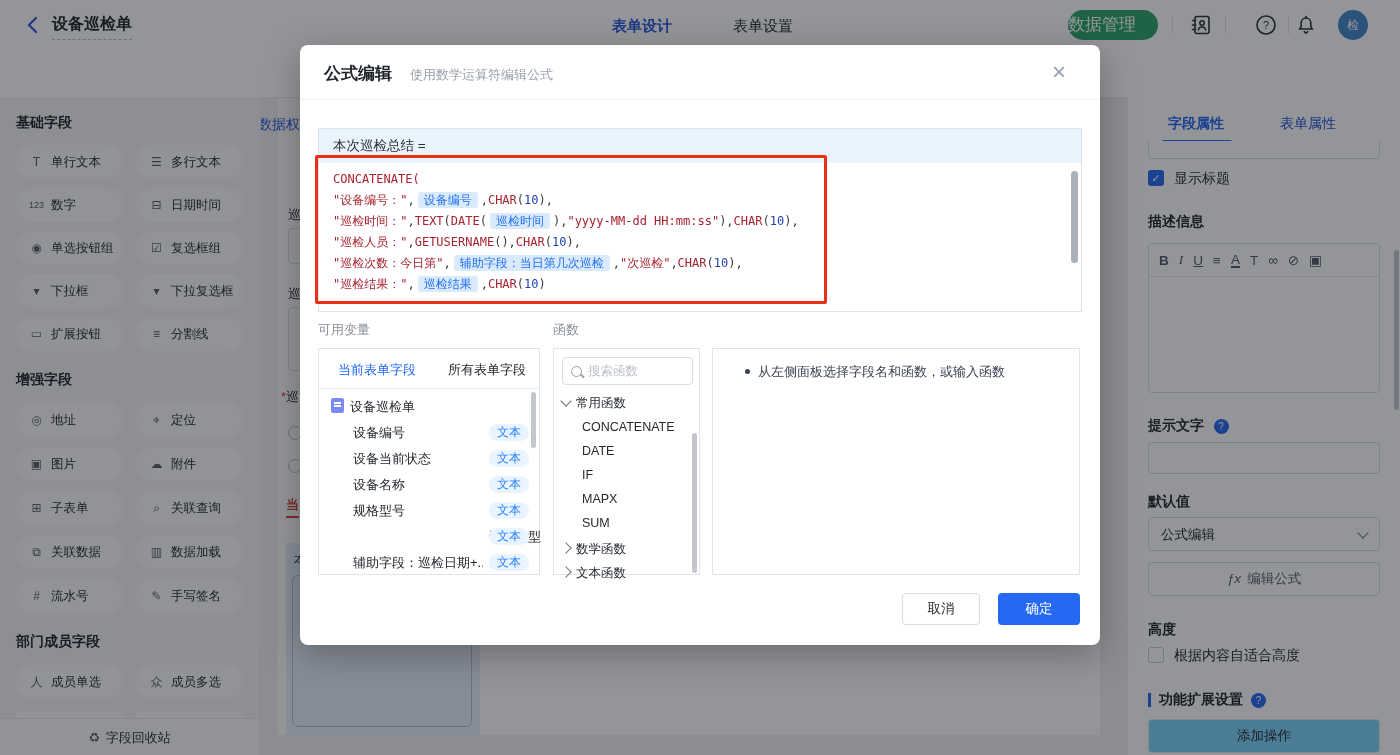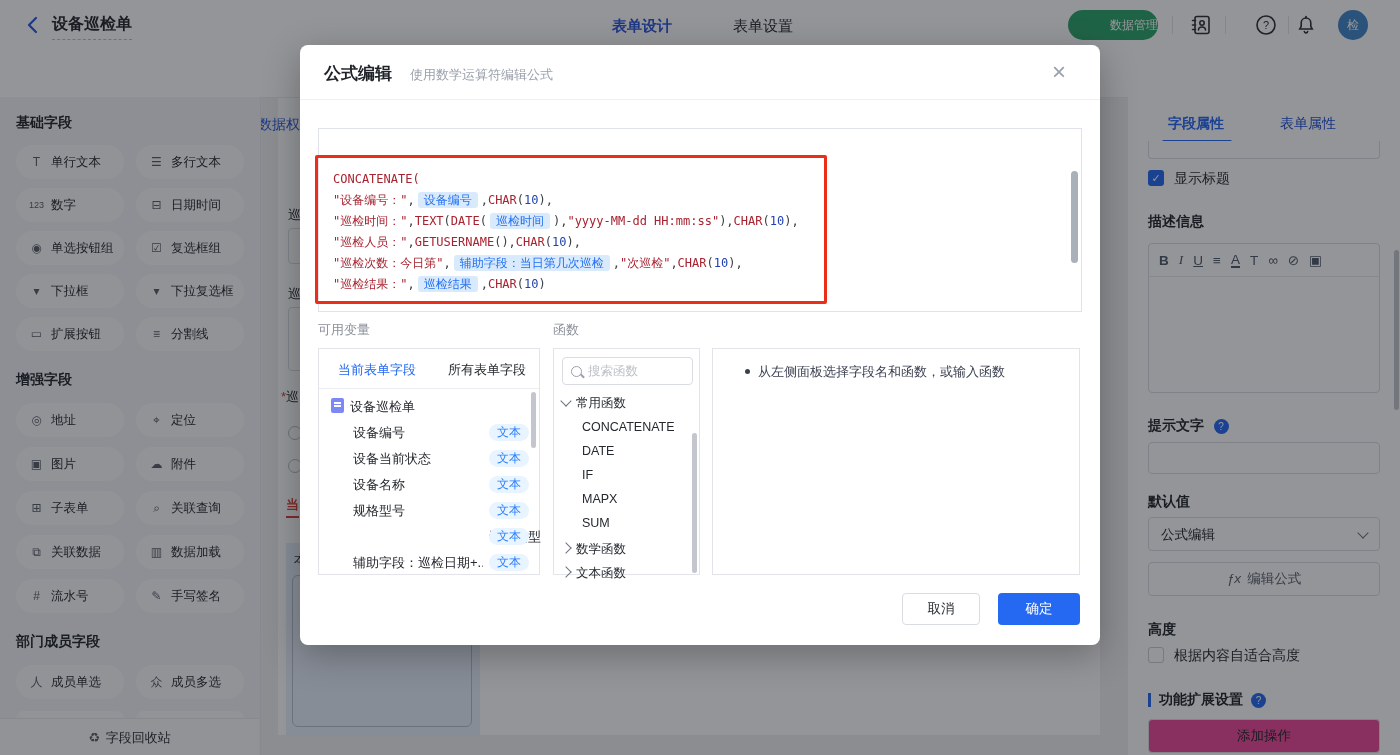--- a/index.html
+++ b/index.html
@@ -2,21 +2,21 @@
 <html><head>
 <meta charset="utf-8">
 <style>
   html,body{margin:0;padding:0;background:#dfe1e5;font-family:"Liberation Sans","DejaVu Sans",sans-serif;}
   .stage{position:relative;width:1400px;height:755px;background:#eef0f3;overflow:hidden;font-size:13px;color:#1f2329;}
   .abs{position:absolute;}
   
   .topbar{left:0;top:0;width:1400px;height:50px;background:#fff;border-bottom:1px solid #ebedf0;z-index:1;}
   .apptitle{left:52px;top:14px;font-size:16px;font-weight:bold;border-bottom:1px dashed #b9bec8;padding-bottom:4px;}
   .top-tab{top:17px;font-size:15px;}
-  .pillbtn{border-radius:16px;text-align:right;font-size:12px;}
+  .pillbtn{border-radius:16px;text-align:left;font-size:17px;}
   .vdiv{width:1px;height:18px;background:#e2e4e9;top:16px;}
   .avatar{width:30px;height:30px;border-radius:50%;background:#3e86c9;color:#fff;font-size:12px;line-height:30px;text-align:center;}
   
   .subbar{left:0;top:50px;width:1400px;height:47px;background:#fff;border-bottom:1px solid #ebedf0;z-index:1;}
   .tb-item{top:66px;font-size:14px;color:#2a56dd;}
   .tb-ic{top:68px;font-size:13px;color:#2a56dd;}
   .btn-preview{left:1176px;top:60px;width:68px;height:30px;line-height:28px;border:1px solid #2a56dd;color:#2a56dd;background:#fff;box-sizing:border-box;}
   .btn-save{left:1258px;top:60px;width:68px;height:30px;line-height:30px;background:#2256e0;color:#fff;}
   .btn-share{left:1340px;top:60px;width:30px;height:30px;border-radius:50%;background:#fff;border:1px solid #e3e5ea;box-sizing:border-box;text-align:center;}
   
@@ -293,36 +293,37 @@
 
     <div class="abs blabel" style="left:20px;top:524px;">高度</div>
     <div class="abs cbx off" style="left:20px;top:550px;"></div>
     <div class="abs" style="left:46px;top:550px;font-size:14px;">根据内容自适合高度</div>
 
     <div class="abs" style="left:20px;top:594px;display:flex;align-items:center;gap:8px;">
       <span style="display:inline-block;width:3px;height:14px;background:#2468f2;"></span>
       <span class="blabel">功能扩展设置</span>
       <span class="qmark">?</span>
     </div>
-    <div class="abs" style="left:20px;top:622px;width:232px;height:34px;background:#ec4899;border:1px solid #e0e2e7;border-radius:4px;box-sizing:border-box;text-align:center;line-height:32px;font-size:13.5px;">
+    <div class="abs" style="left:20px;top:622px;width:232px;height:34px;background:#7dd3fc;border:1px solid #e0e2e7;border-radius:4px;box-sizing:border-box;text-align:center;line-height:32px;font-size:13.5px;">
       <span>添加操作</span>
     </div>
     <div class="abs sthumb" style="left:266px;top:153px;width:5px;height:160px;"></div>
   </div>
 
   <div class="abs dim"></div>
 
   <div class="abs modal">
     <div class="abs m-head">
       <span class="abs m-title">公式编辑</span>
       <span class="abs m-sub">使用数学运算符编辑公式</span>
       <span class="abs m-close">×</span>
     </div>
 
     <div class="abs fx-box">
+      <div class="abs fx-target">本次巡检总结 =</div>
       <div class="abs fx-code">
           <div class="code-line"><span class="tk-f">CONCATENATE(</span></div>
           <div class="code-line"><span class="tk-s">"设备编号："</span><span class="tk-p">,</span><span class="tk-c">设备编号</span><span class="tk-p">,</span><span class="tk-f">CHAR</span><span class="tk-p">(</span><span class="tk-n">10</span><span class="tk-p">),</span></div>
           <div class="code-line"><span class="tk-s">"巡检时间："</span><span class="tk-p">,</span><span class="tk-f">TEXT</span><span class="tk-p">(</span><span class="tk-f">DATE</span><span class="tk-p">(</span><span class="tk-c">巡检时间</span><span class="tk-p">),</span><span class="tk-s">"yyyy-MM-dd HH:mm:ss"</span><span class="tk-p">),</span><span class="tk-f">CHAR</span><span class="tk-p">(</span><span class="tk-n">10</span><span class="tk-p">),</span></div>
           <div class="code-line"><span class="tk-s">"巡检人员："</span><span class="tk-p">,</span><span class="tk-f">GETUSERNAME</span><span class="tk-p">(),</span><span class="tk-f">CHAR</span><span class="tk-p">(</span><span class="tk-n">10</span><span class="tk-p">),</span></div>
           <div class="code-line"><span class="tk-s">"巡检次数：今日第"</span><span class="tk-p">,</span><span class="tk-c">辅助字段：当日第几次巡检</span><span class="tk-p">,</span><span class="tk-s">"次巡检"</span><span class="tk-p">,</span><span class="tk-f">CHAR</span><span class="tk-p">(</span><span class="tk-n">10</span><span class="tk-p">),</span></div>
           <div class="code-line"><span class="tk-s">"巡检结果："</span><span class="tk-p">,</span><span class="tk-c">巡检结果</span><span class="tk-p">,</span><span class="tk-f">CHAR</span><span class="tk-p">(</span><span class="tk-n">10</span><span class="tk-p">)</span></div>
         </div>
       <div class="abs scrollthumb" style="left:752px;top:42px;width:7px;height:92px;"></div>
     </div>

